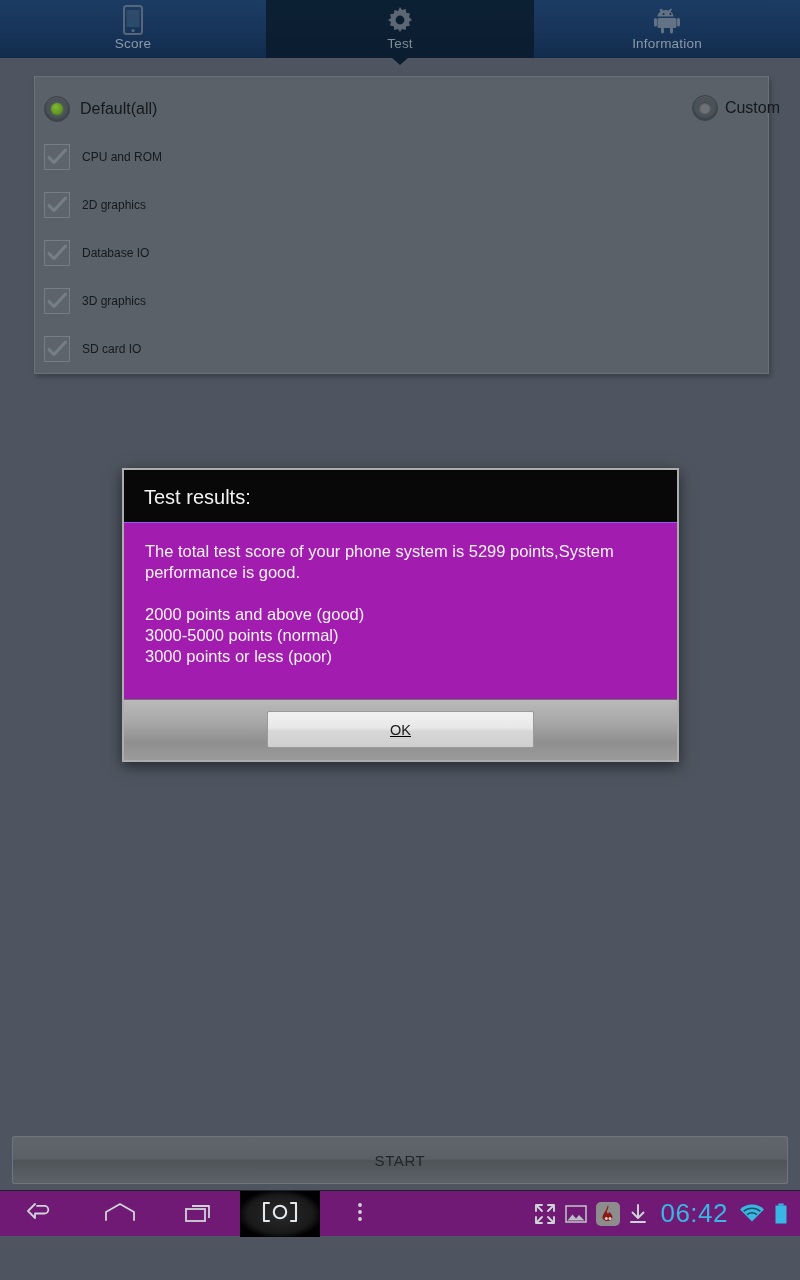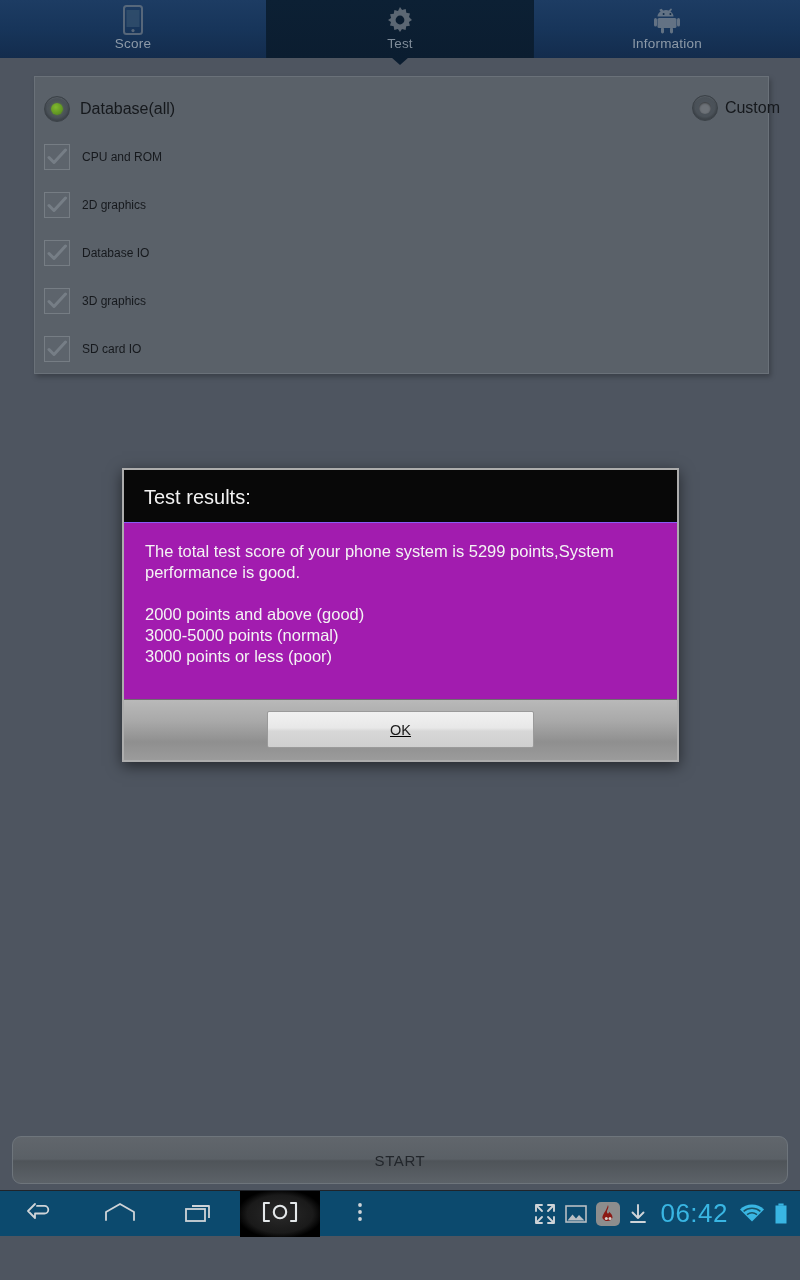--- a/index.html
+++ b/index.html
@@ -118,21 +118,21 @@
   }
   .custom-wrap .radio-label { margin-left: 7px; }
 
   
   .start-btn {
     position: absolute;
     left: 12px; bottom: 52px;
     width: 776px; height: 48px;
     background: linear-gradient(180deg, #61666c 0%, #5a6066 48%, #4f5459 52%, #5c6268 100%);
     border: 1px solid #6e757c;
-    border-radius: 9px;
+    border-radius: 2px;
     display: flex; align-items: center; justify-content: center;
     font-size: 15px; color: #22262b;
     letter-spacing: .6px;
     cursor: pointer;
   }
   .dialog {
     position: absolute;
     left: 122px; top: 468px;
     width: 557px;
     background: #000;
@@ -171,21 +171,21 @@
     border-radius: 2px;
     display: flex; align-items: center; justify-content: center;
     font-size: 14.5px; color: #1b1b1b;
     cursor: pointer;
   }
 
   
   .navbar {
     position: absolute; left: 0; bottom: 0;
     width: 800px; height: 46px;
-    background: #0c4a6e;
+    background: #701a75;
     border-top: 1px solid #20242a;
     display: flex; align-items: center;
   }
   .nav-left { display: flex; align-items: center; height: 100%; }
   .nav-btn {
     width: 80px; height: 46px;
     display: flex; align-items: center; justify-content: center;
     cursor: pointer;
   }
   .nav-btn.capture {
@@ -251,21 +251,21 @@
       <span class="tab-label">Information</span>
     </div>
   </div>
 
   <div class="card">
 
     <div class="opt-row" style="top:8px;">
       <span class="radio checked">
         <span class="dot"></span>
       </span>
-      <span class="radio-label">Database(all)</span>
+      <span class="radio-label">Default(all)</span>
     </div>
 
     <div class="opt-row" style="top:56px;">
       <span class="checkbox">
         <svg width="20" height="20" viewBox="0 0 20 20">
             <path d="M2 10.5l5 5L18.5 3" fill="none" stroke="#9aa2aa" stroke-width="3" stroke-linecap="round" stroke-linejoin="round"></path>
           </svg>
       </span>
       <span class="check-label">CPU and ROM</span>
     </div>

